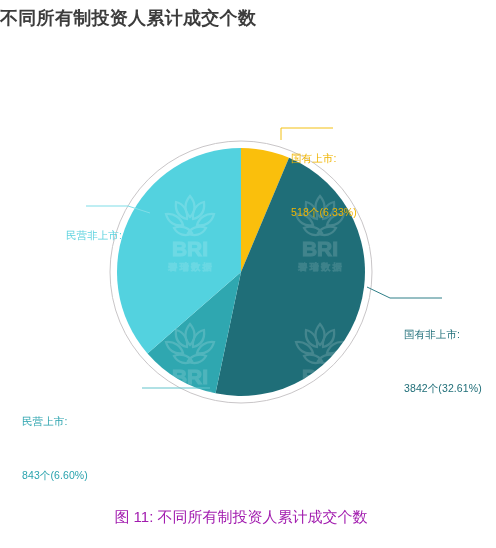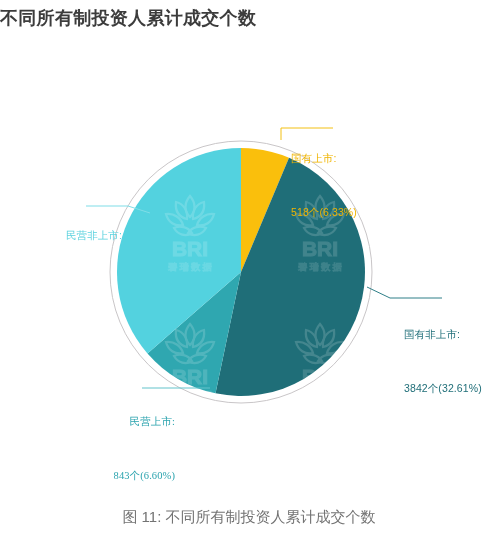--- a/index.html
+++ b/index.html
@@ -70,37 +70,35 @@
     color: #1f6e78;
   }
   #callout-minying-feishangshi {
     left: 6px;
     top: 189px;
     color: #5bd2de;
     text-align: right;
     width: 116px;
   }
   #callout-minying-shangshi {
-    left: 15px;
+    left: 22px;
     top: 375px;
     color: #2aa3ae;
-    text-align: right;
     width: 160px;
-    font-family: Liberation Serif, serif;
   }
 
   
   #figure-caption {
     position: absolute;
-    left: 8px;
+    left: 0;
     top: 506px;
     width: 482px;
     text-align: center;
     font-size: 15px;
-    color: #737373;
+    color: #a21caf;
     line-height: 22px;
   }
 </style>
 </head>
 <body>
 
 <div id="chart-title">不同所有制投资人累计成交个数</div>
 
 <div id="plot-area">
 

